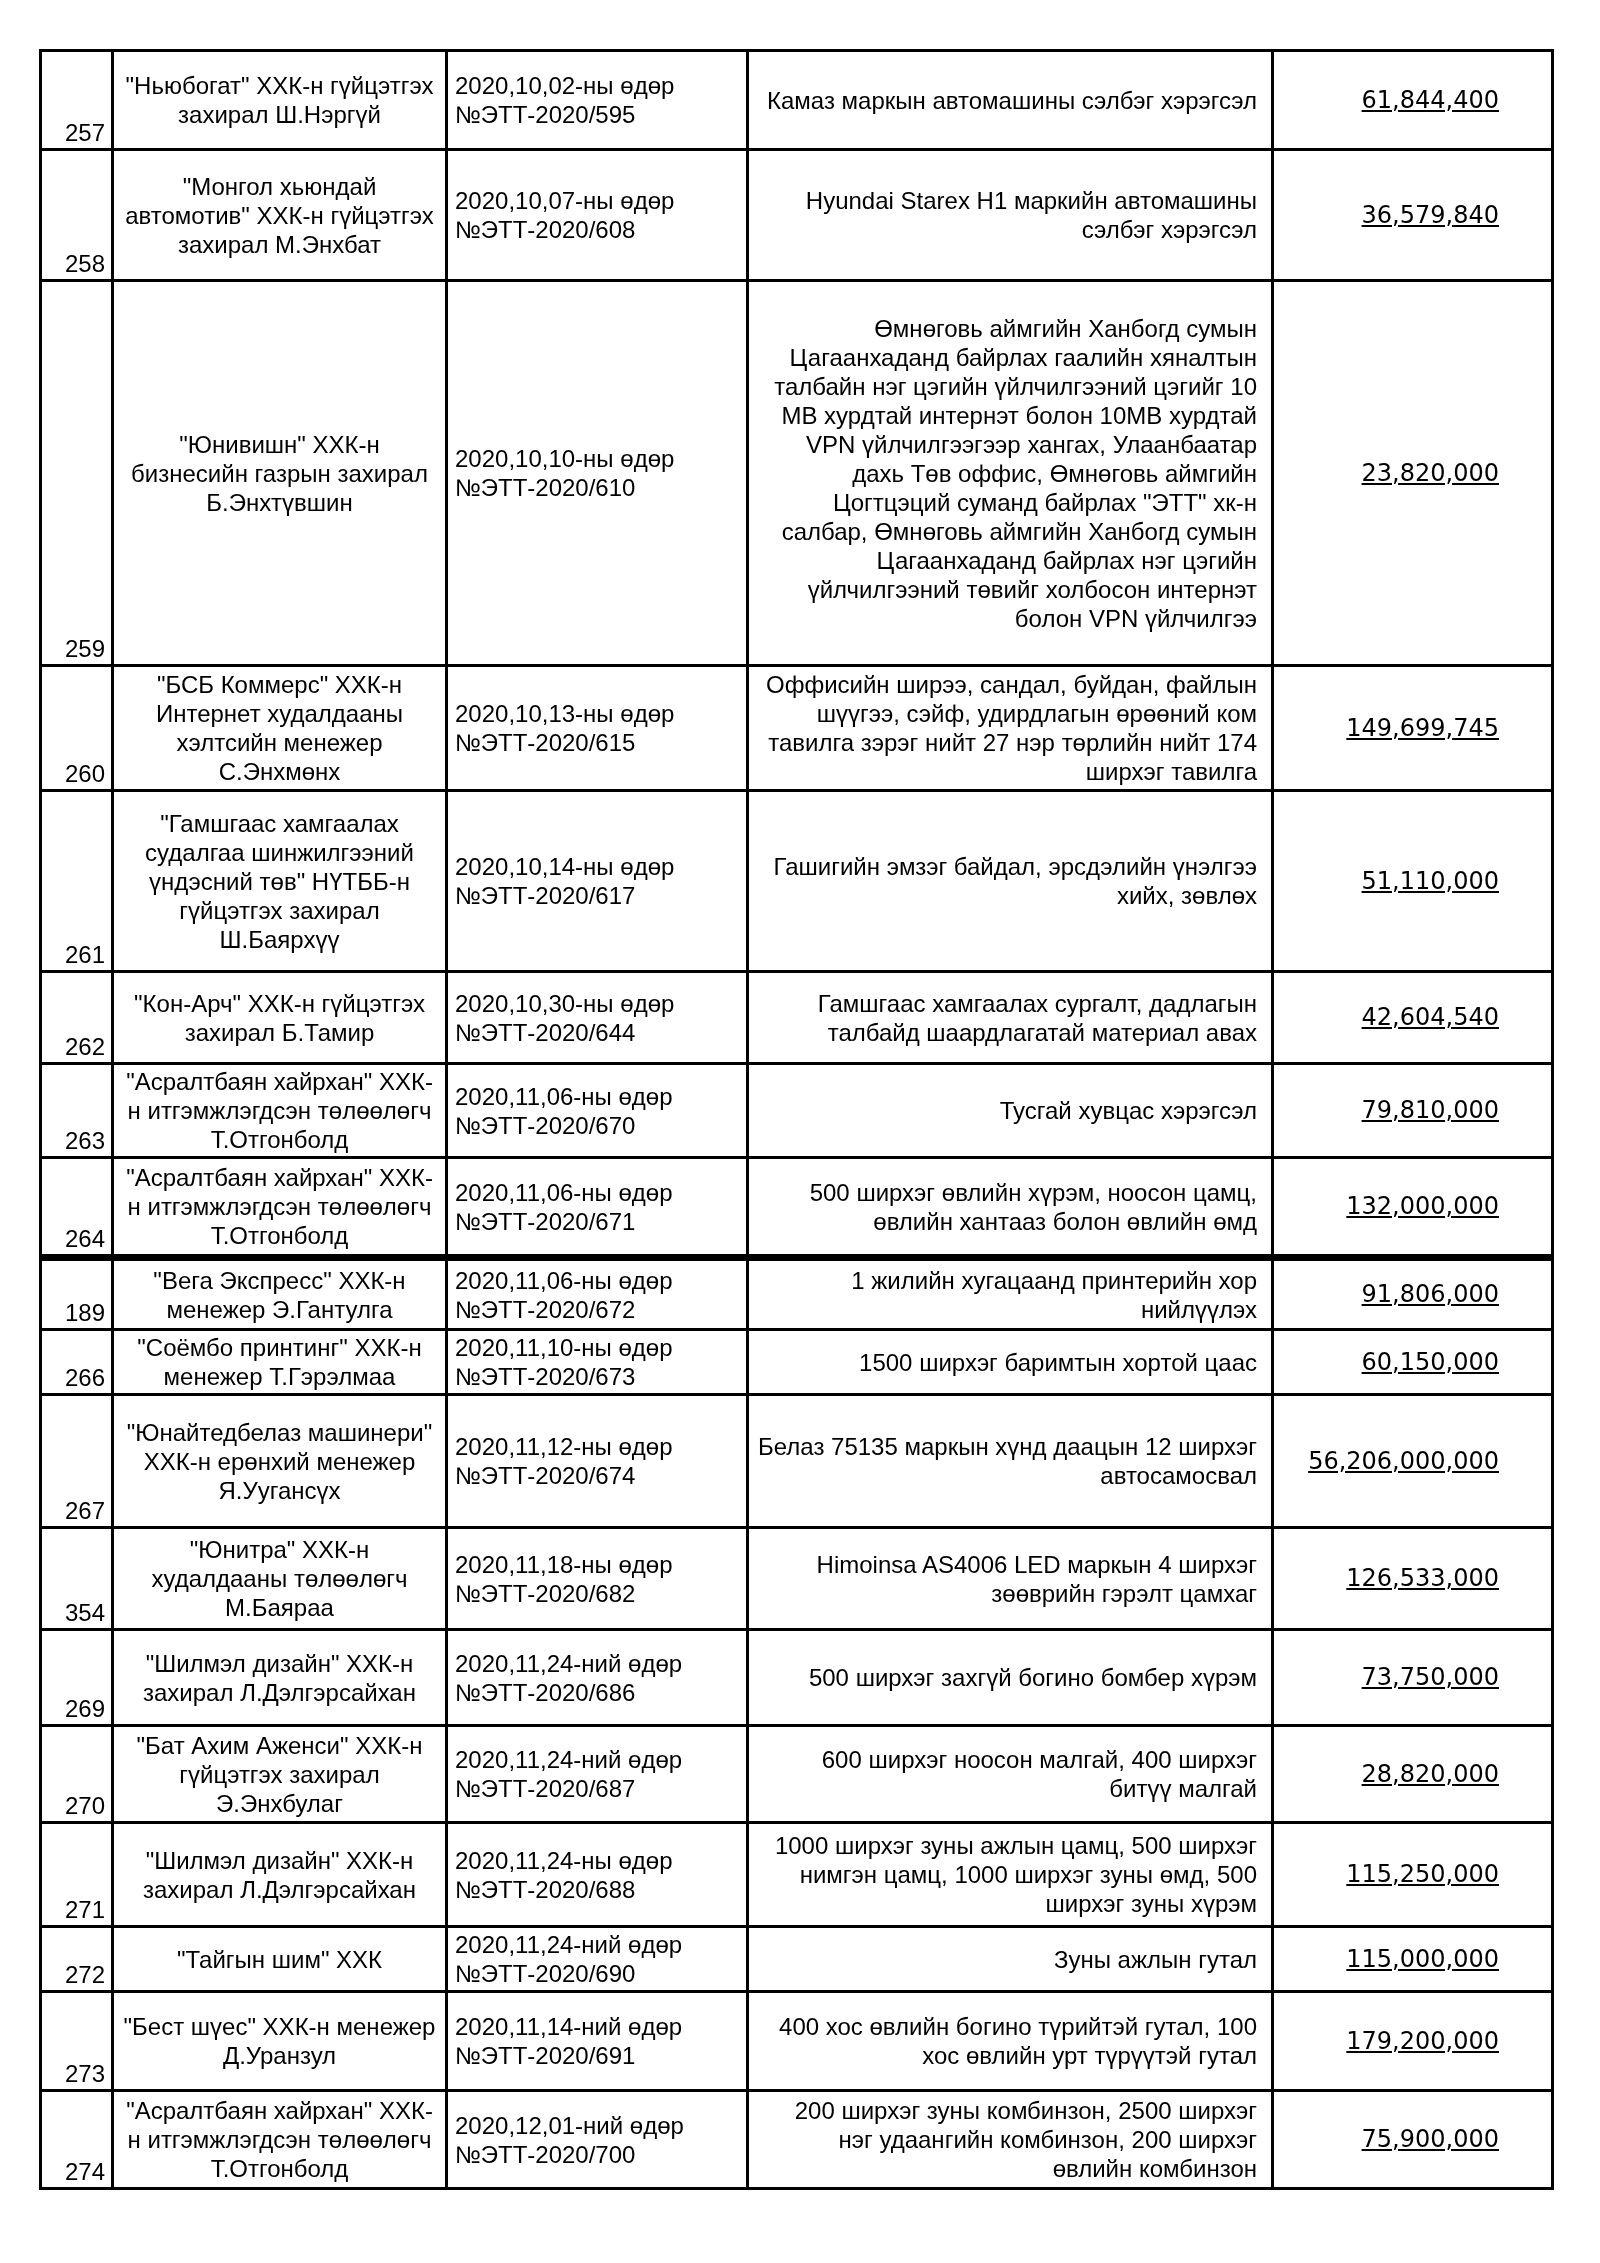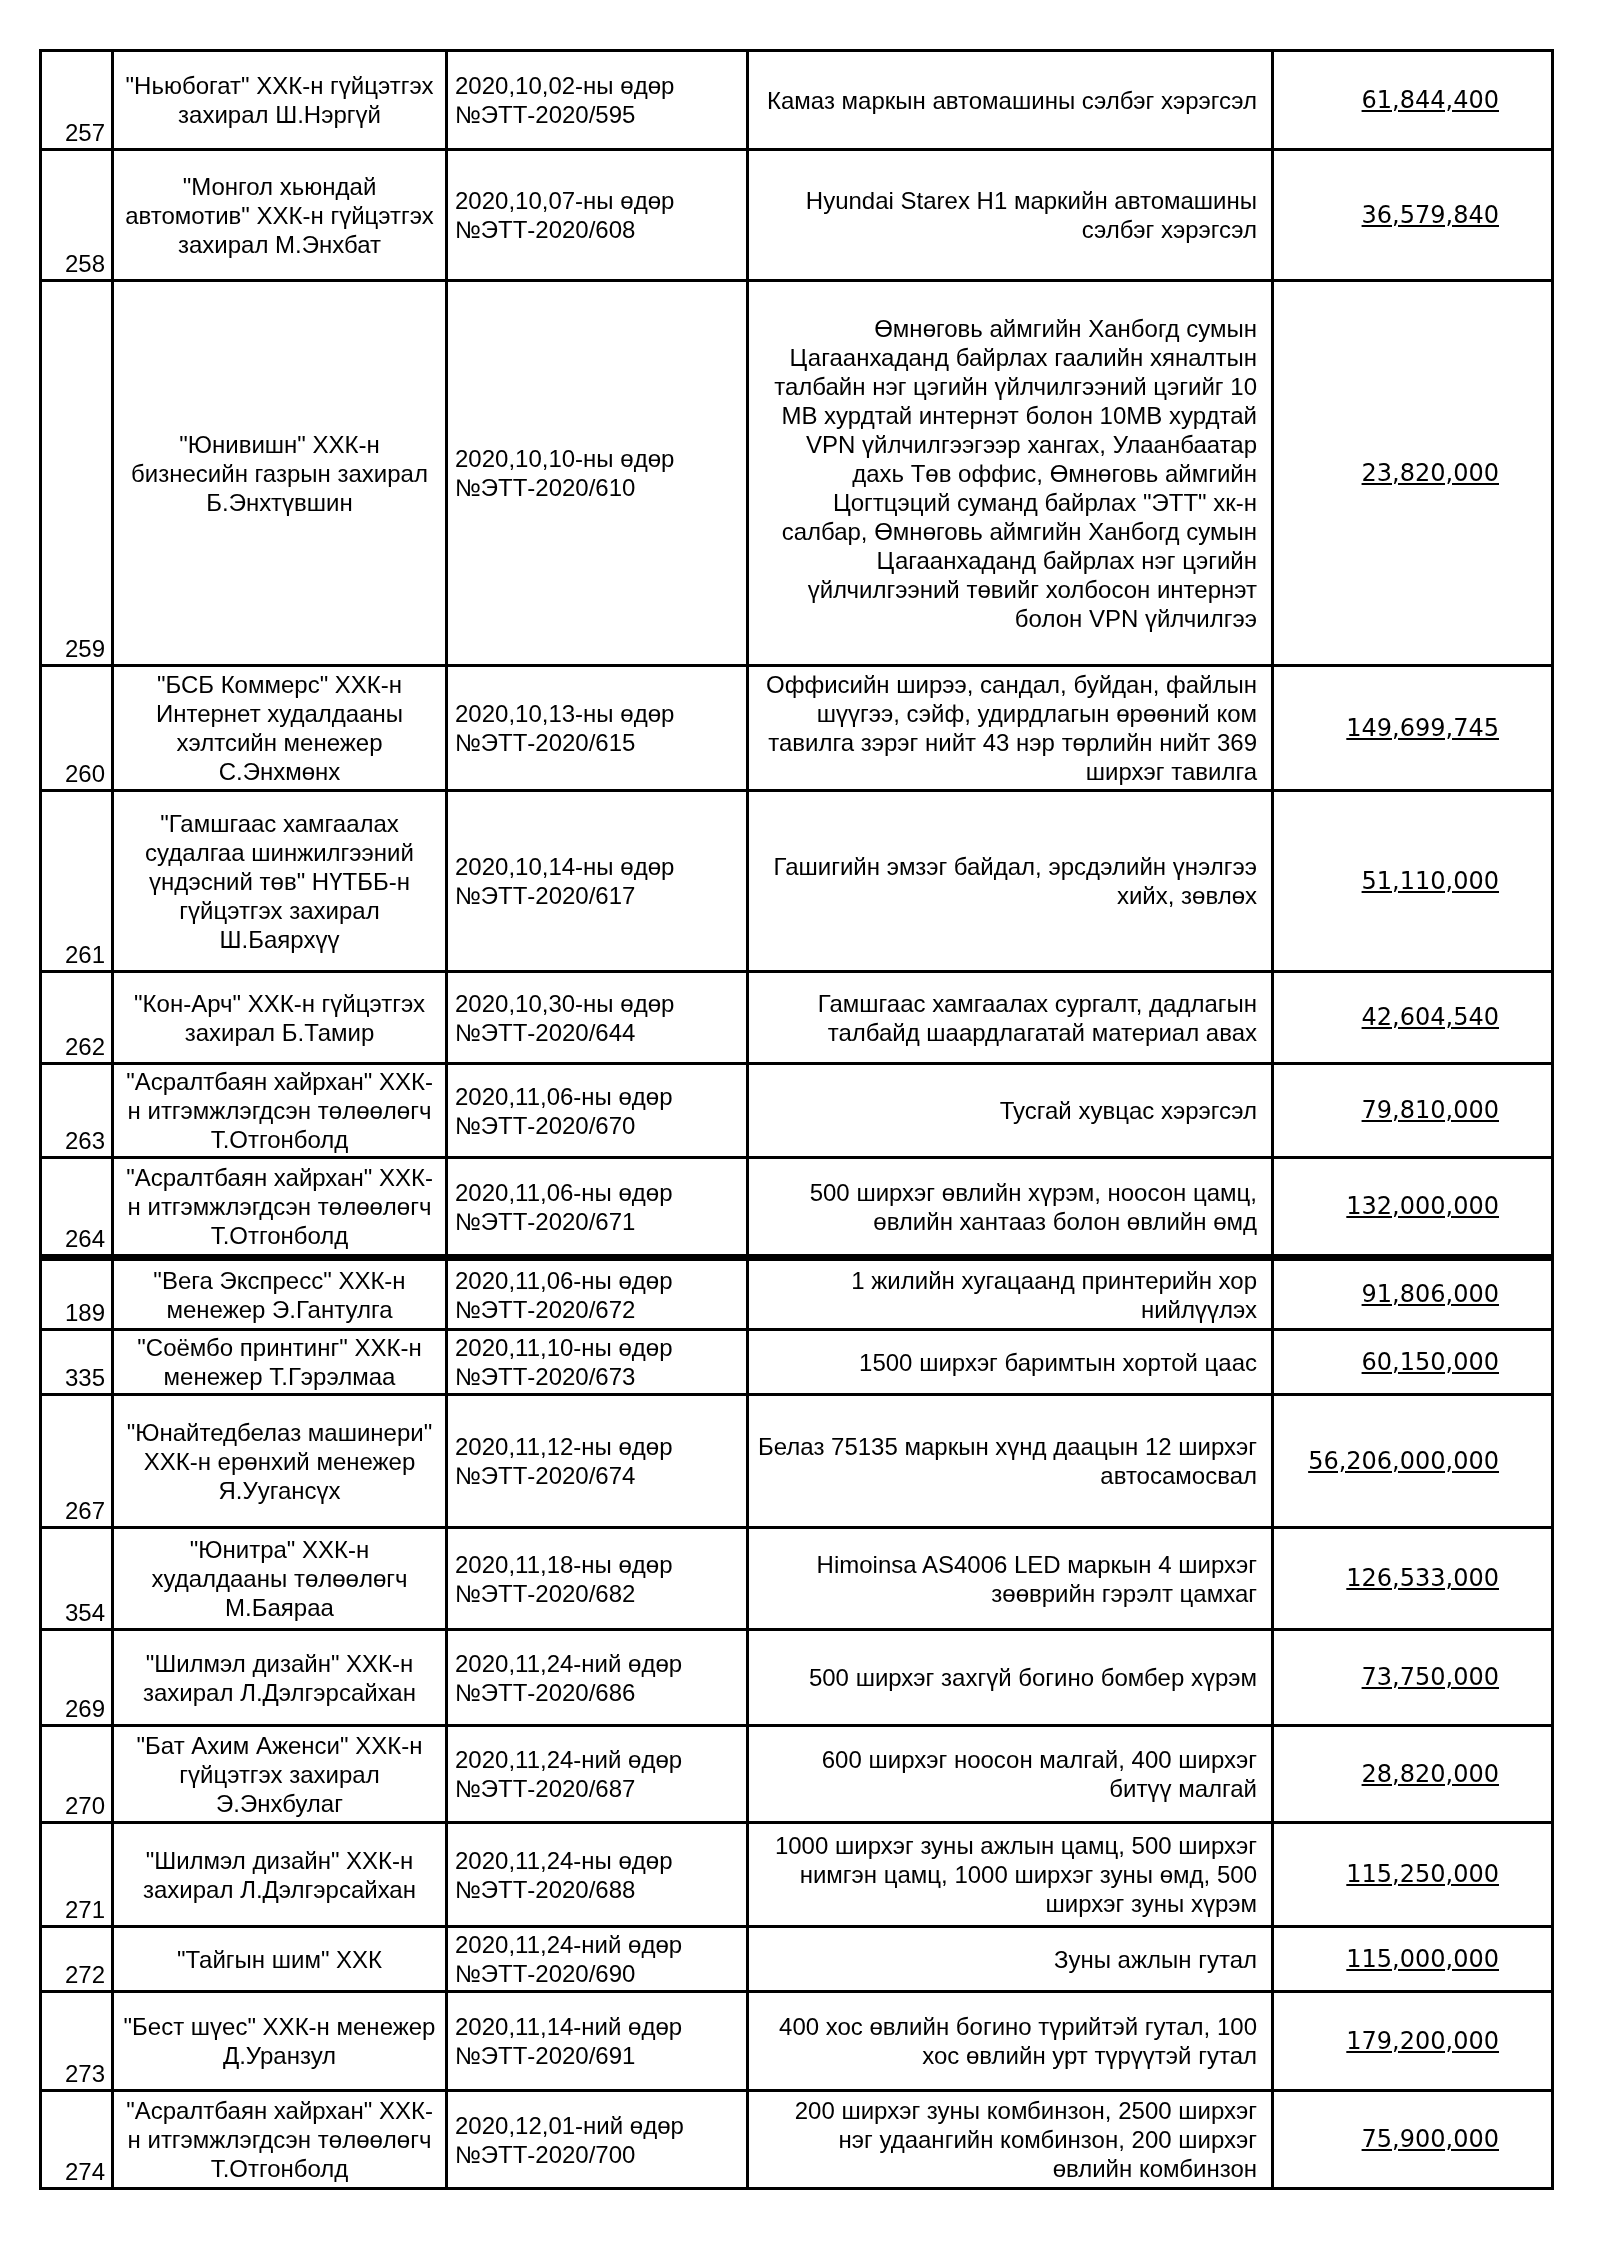--- a/index.html
+++ b/index.html
@@ -97,21 +97,21 @@
     <td class="c-desc">Өмнөговь аймгийн Ханбогд сумын Цагаанхаданд байрлах гаалийн хяналтын талбайн нэг цэгийн үйлчилгээний цэгийг 10 MB хурдтай интернэт болон 10MB хурдтай VPN үйлчилгээгээр хангах, Улаанбаатар дахь Төв оффис, Өмнөговь аймгийн Цогтцэций суманд байрлах "ЭТТ" хк-н салбар, Өмнөговь аймгийн Ханбогд сумын Цагаанхаданд байрлах нэг цэгийн үйлчилгээний төвийг холбосон интернэт болон VPN үйлчилгээ</td>
     <td class="c-amt">23,820,000</td>
   </tr>
         <tr style="height: 122px;">
     <td class="c-num">260</td>
     <td class="c-name">"БСБ Коммерс" ХХК-н Интернет худалдааны хэлтсийн менежер С.Энхмөнх</td>
     <td class="c-date">
       <div>2020,10,13-ны өдөр</div>
       <div>№ЭТТ-2020/615</div>
     </td>
-    <td class="c-desc">Оффисийн ширээ, сандал, буйдан, файлын шүүгээ, сэйф, удирдлагын өрөөний ком тавилга зэрэг нийт 43 нэр төрлийн нийт 369 ширхэг тавилга</td>
+    <td class="c-desc">Оффисийн ширээ, сандал, буйдан, файлын шүүгээ, сэйф, удирдлагын өрөөний ком тавилга зэрэг нийт 27 нэр төрлийн нийт 174 ширхэг тавилга</td>
     <td class="c-amt">149,699,745</td>
   </tr>
         <tr style="height: 181px;">
     <td class="c-num">261</td>
     <td class="c-name">"Гамшгаас хамгаалах судалгаа шинжилгээний үндэсний төв" НҮТББ-н гүйцэтгэх захирал Ш.Баярхүү</td>
     <td class="c-date">
       <div>2020,10,14-ны өдөр</div>
       <div>№ЭТТ-2020/617</div>
     </td>
     <td class="c-desc">Гашигийн эмзэг байдал, эрсдэлийн үнэлгээ хийх, зөвлөх</td>
@@ -151,21 +151,21 @@
     <td class="c-num">189</td>
     <td class="c-name">"Вега Экспресс" ХХК-н менежер Э.Гантулга</td>
     <td class="c-date">
       <div>2020,11,06-ны өдөр</div>
       <div>№ЭТТ-2020/672</div>
     </td>
     <td class="c-desc">1 жилийн хугацаанд принтерийн хор нийлүүлэх</td>
     <td class="c-amt">91,806,000</td>
   </tr>
         <tr style="height: 65px;">
-    <td class="c-num">335</td>
+    <td class="c-num">266</td>
     <td class="c-name">"Соёмбо принтинг" ХХК-н менежер Т.Гэрэлмаа</td>
     <td class="c-date">
       <div>2020,11,10-ны өдөр</div>
       <div>№ЭТТ-2020/673</div>
     </td>
     <td class="c-desc">1500 ширхэг баримтын хортой цаас</td>
     <td class="c-amt">60,150,000</td>
   </tr>
         <tr style="height: 133px;">
     <td class="c-num">267</td>

